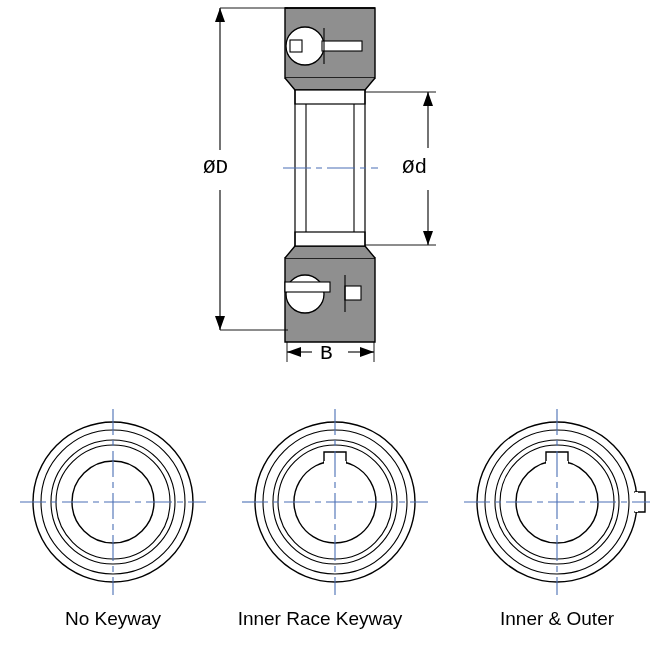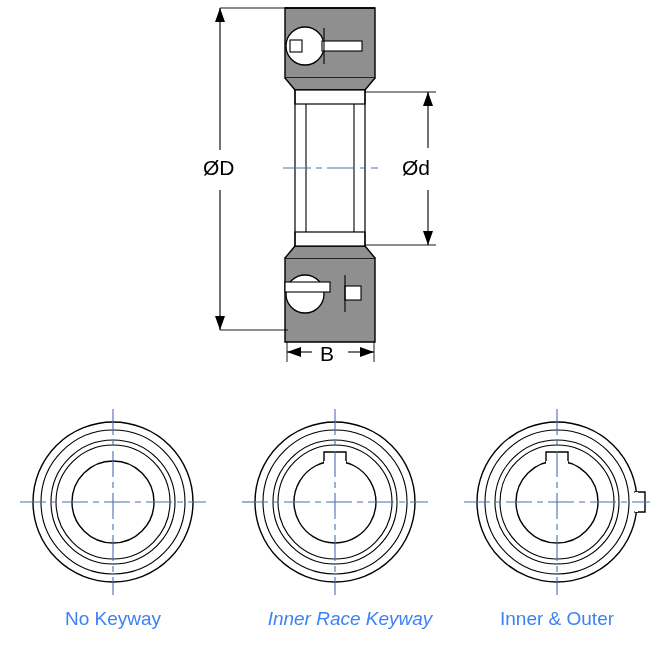--- a/index.html
+++ b/index.html
@@ -15,30 +15,30 @@
     overflow: hidden;
   }
   #stage {
     position: absolute;
     left: 0; top: 0;
     width: 670px;
     height: 670px;
   }
   .dim-label {
     position: absolute;
-    font-family: Liberation Sans, sans-serif;
+    font-family: Liberation Mono, monospace;
     font-size: 21px;
     color: #000000;
     white-space: nowrap;
   }
   .caption {
     position: absolute;
     font-family: "Liberation Sans", sans-serif;
     font-size: 19px;
-    color: #3b82f6;
+    color: #000000;
     text-align: center;
     white-space: nowrap;
     line-height: 21px;
   }
 </style>
 </head>
 <body>
 
 <div id="stage">
 
@@ -170,21 +170,21 @@
   <div class="dim-label" style="left:203px; top:156px;">ØD</div>
 
   <div class="dim-label" style="left:402px; top:156px;">Ød</div>
 
   <div class="dim-label" style="left:320px; top:342px;">B</div>
 
   <div class="caption" style="left:13px; top:608px; width:200px;">
     <span>No Keyway</span>
   </div>
 
-  <div class="caption" style="left:250px; top:608px; width:200px;font-style:italic;">
+  <div class="caption" style="left:220px; top:608px; width:200px;">
     <span>Inner Race Keyway</span>
   </div>
 
   <div class="caption" style="left:457px; top:608px; width:200px;">
     <span>Inner &amp; Outer</span><br>
   </div>
 
 </div>
 
 </body></html>

